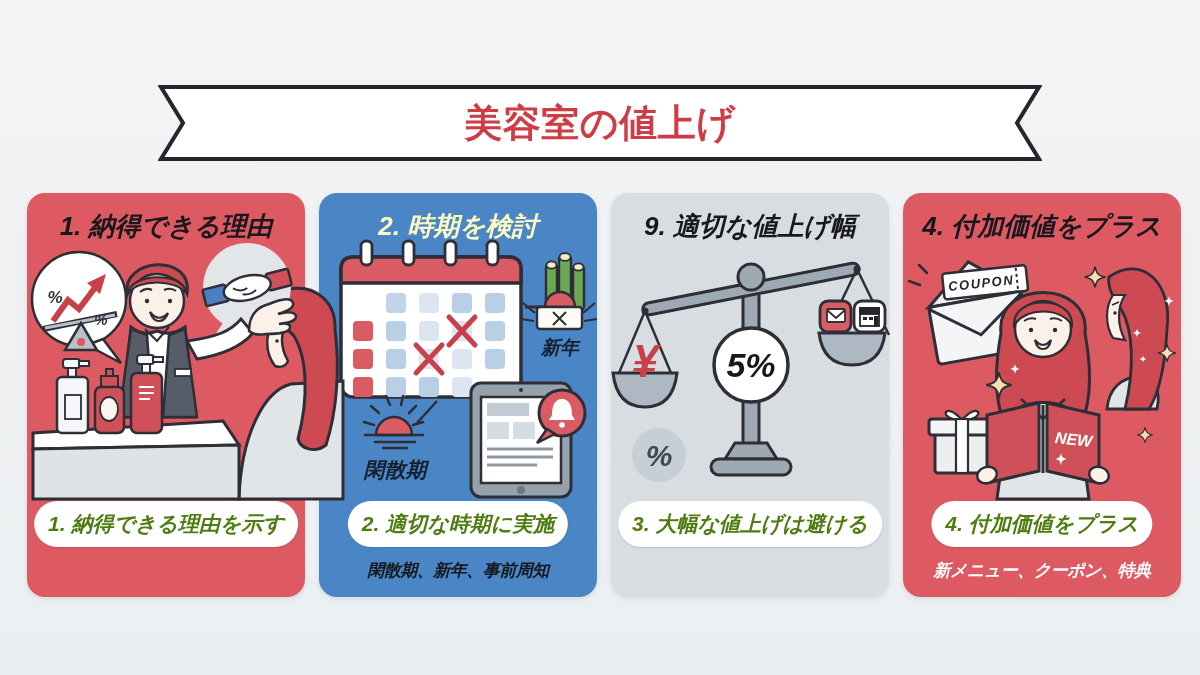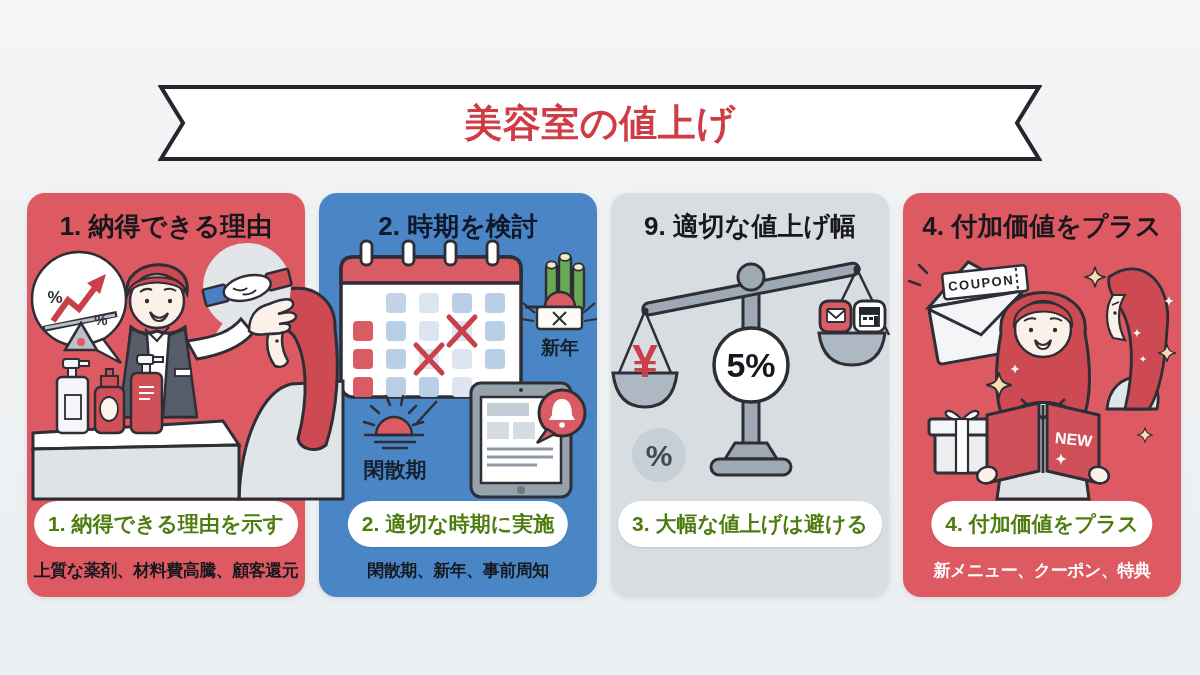--- a/index.html
+++ b/index.html
@@ -9,28 +9,28 @@
   
   .banner{position:absolute;left:158px;top:84px;width:884px;height:78px;}
   .banner svg{position:absolute;left:0;top:0;}
   .banner-text{position:absolute;left:0;top:0;width:100%;height:100%;
     display:flex;align-items:center;justify-content:center;white-space:nowrap;
     font-size:38px;font-weight:bold;letter-spacing:.5px;}
   .banner-red{color:#cf3c45;}
   .banner-black{color:#1d1d22;}
   
   .card{position:absolute;top:193px;width:278px;height:404px;border-radius:18px;
-    box-shadow:0 2px 5px rgba(40,50,60,.10);}
+    box-shadow:0 2px 5px rgba(40,50,60,.10);font-style:italic;}
   .card--1{left:27px;background:#dd5a63;z-index:3;}
   .card--2{left:319px;background:#4a86c5;z-index:2;}
   .card--3{left:611px;background:#d8dde2;z-index:2;}
   .card--4{left:903px;background:#dd5a63;z-index:2;}
   .card-title{position:absolute;top:16px;left:0;width:100%;text-align:center;
     font-size:26px;font-weight:bold;color:#17171c;white-space:nowrap;}
-  .card--2 .card-title{color:#0f172a;}
+  .card--2 .card-title{color:#fef9c3;}
   .illus{position:absolute;top:44px;left:0;overflow:visible;}
   .pill{position:absolute;bottom:50px;left:50%;transform:translateX(-50%);
     background:#ffffff;border-radius:28px;padding:9px 14px;white-space:nowrap;
     font-size:21px;font-weight:bold;color:#4d7c0f;box-shadow:0 1px 2px rgba(0,0,0,.12);}
   .caption{position:absolute;bottom:15px;left:0;width:100%;text-align:center;
     font-size:17px;font-weight:bold;color:#16181d;white-space:nowrap;letter-spacing:-.5px;}
   .card--4 .caption{color:#ffffff;text-align:center;}
   svg text{font-family:"Liberation Sans","DejaVu Sans",sans-serif;font-weight:bold;}
 </style>
 </head>
@@ -115,21 +115,20 @@
         <rect x="68" y="150" width="29" height="46" rx="6" fill="#d0505a" stroke="#2e2e36" stroke-width="2.5"></rect>
         <ellipse cx="82" cy="172" rx="9" ry="12" fill="#fdf4ee" stroke="#2e2e36" stroke-width="1.8"></ellipse>
         <rect x="115" y="126" width="8" height="11" fill="#f5f6f7" stroke="#2e2e36" stroke-width="2"></rect>
         <rect x="110" y="118" width="17" height="9" rx="3" fill="#f5f6f7" stroke="#2e2e36" stroke-width="2"></rect>
         <rect x="126" y="120" width="10" height="5" fill="#f5f6f7" stroke="#2e2e36" stroke-width="2"></rect>
         <rect x="104" y="136" width="31" height="60" rx="6" fill="#d0505a" stroke="#2e2e36" stroke-width="2.5"></rect>
         <path d="M112,150 h15 M112,156 h15 M112,162 h11" stroke="#ffffff" stroke-width="2.2"></path>
       </g>
     </svg>
     <div class="pill">1. 納得できる理由を示す</div>
-    <div class="caption">上質な薬剤、材料費高騰、顧客還元</div>
   </div>
 
   <div class="card card--2">
     <div class="card-title">2. 時期を検討</div>
     <svg class="illus" width="280" height="262" viewBox="0 0 280 262">
 
       <g>
         <rect x="22" y="20" width="180" height="140" rx="12" fill="#ffffff" stroke="#2e2e36" stroke-width="3.5"></rect>
         <path d="M22,46 L202,46 L202,32 Q202,20 190,20 L34,20 Q22,20 22,32 Z" fill="#d95b63" stroke="#2e2e36" stroke-width="3.5"></path>
         <rect x="42" y="4" width="11" height="24" rx="5" fill="#ffffff" stroke="#2e2e36" stroke-width="2.8"></rect>

